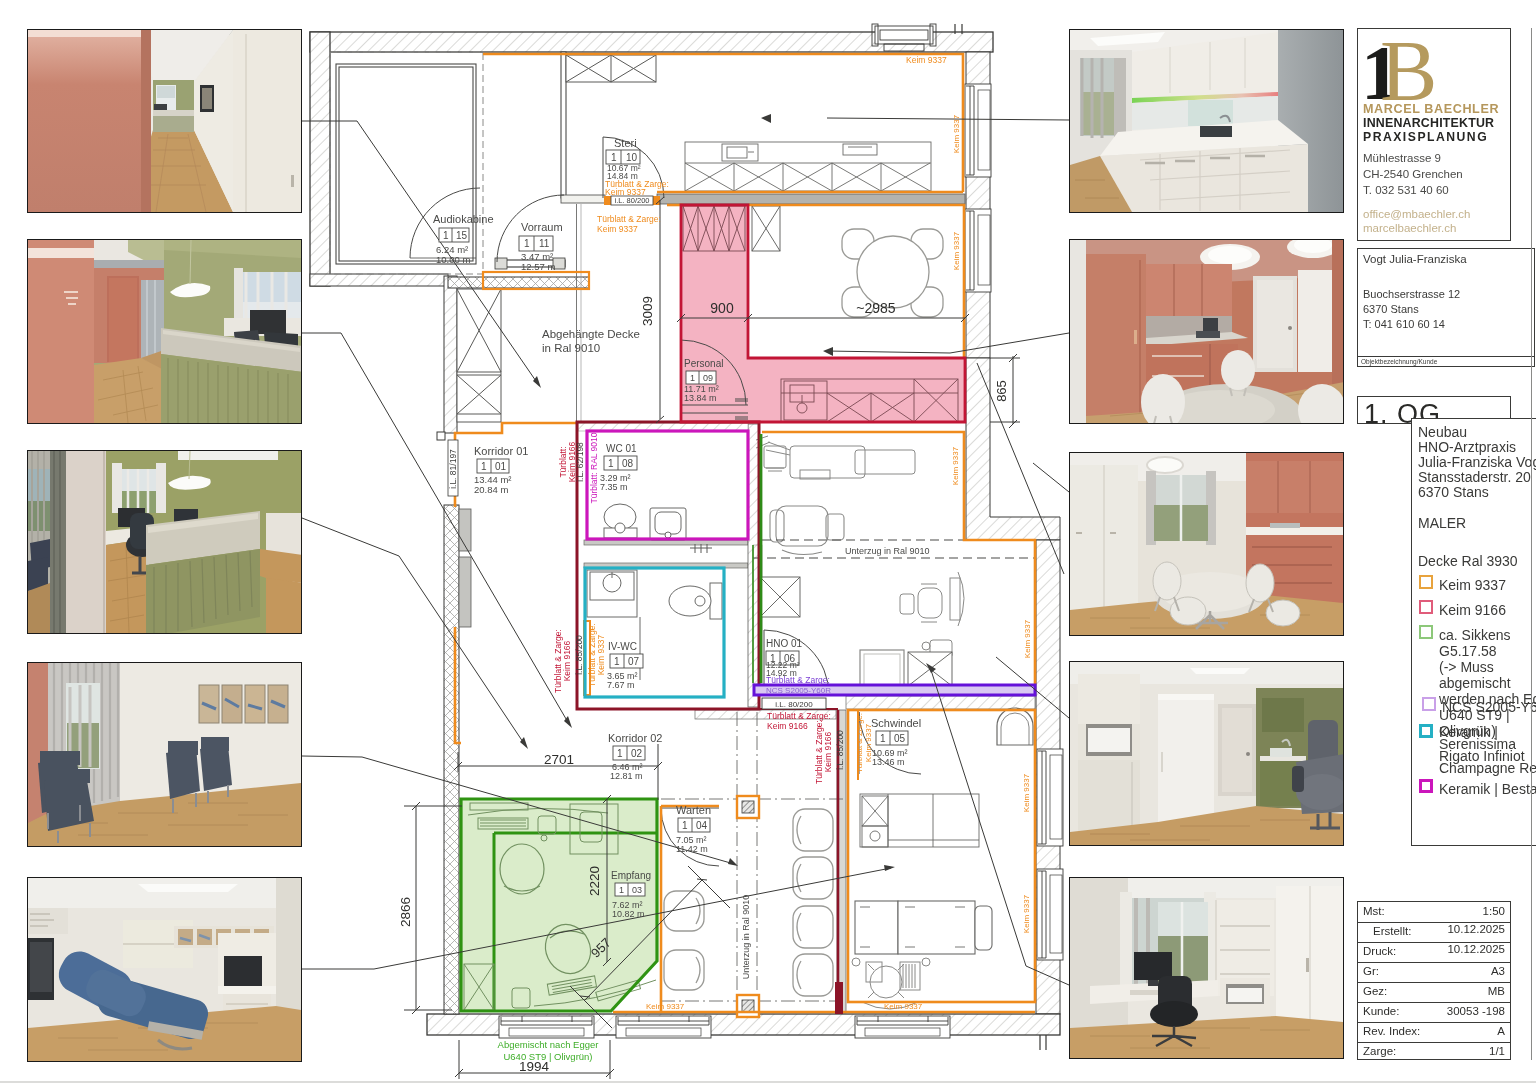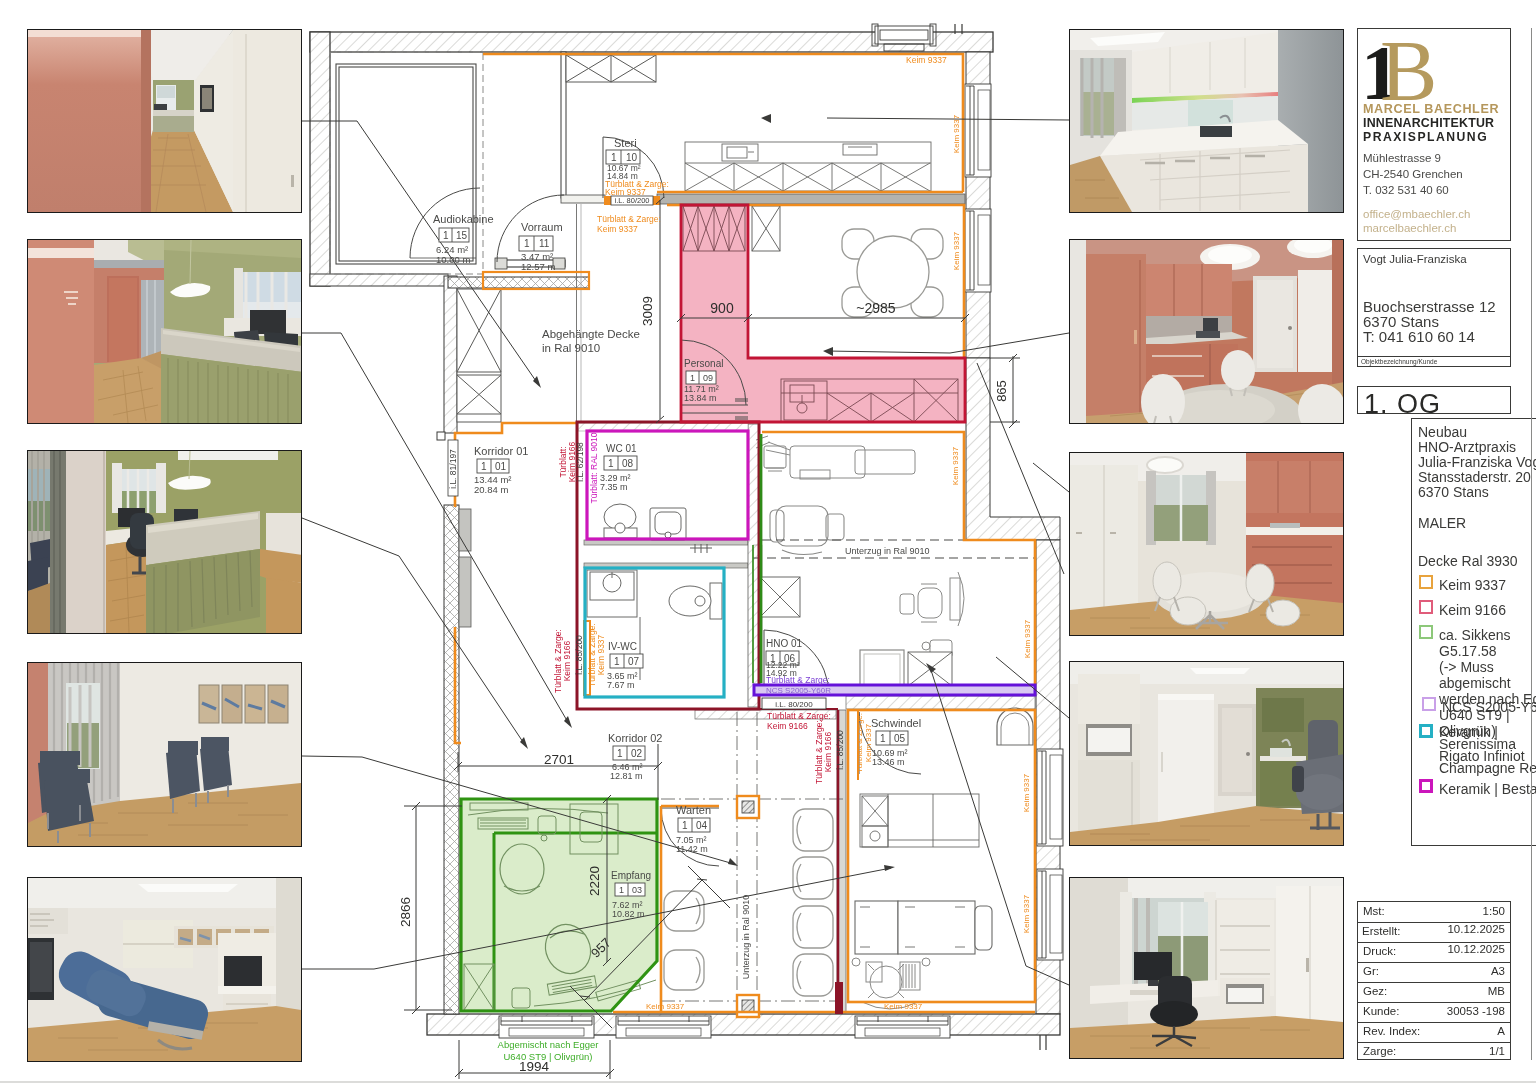--- a/index.html
+++ b/index.html
@@ -1140,27 +1140,27 @@
 <text x="5" y="149">CH-2540 Grenchen</text>
 <text x="5" y="165">T. 032 531 40 60</text>
 </g>
 <g font-family="Liberation Sans, sans-serif" font-size="11.5" fill="#c3b18b">
 <text x="5" y="189">office@mbaechler.ch</text>
 <text x="5" y="203">marcelbaechler.ch</text>
 </g>
 </svg>
 </div>
 
-<div class="tb" style="left:1357px;top:248px;width:154px;height:119px">
+<div class="tb" style="left:1357px;top:248px;width:178px;height:119px">
 <div style="position:absolute;left:5px;top:4px;font-size:11.5px;color:#3a3a38">Vogt Julia-Franziska</div>
-<div style="position:absolute;left:5px;top:50px;font-size:15px;color:#3a3a38;line-height:15px">Buochserstrasse 12<br>6370 Stans<br>T: 041 610 60 14</div>
+<div style="position:absolute;left:5px;top:38px;font-size:11px;color:#3a3a38;line-height:15px">Buochserstrasse 12<br>6370 Stans<br>T: 041 610 60 14</div>
 <div style="position:absolute;left:0;bottom:0;width:100%;border-top:1px solid #3a3a38;font-size:6.5px;color:#3a3a38;padding:1px 0 1px 3px">Objektbezeichnung/Kunde</div>
 </div>
 
-<div class="tb" style="left:1357px;top:386px;width:154px;height:28px">
+<div class="tb" style="left:1357px;top:396px;width:154px;height:28px">
 <div style="position:absolute;left:6px;top:2px;font-size:27px;color:#2a2a28;letter-spacing:1px">1. OG</div>
 </div>
 
 <div class="tb" style="left:1411px;top:418px;width:154px;height:428px;font-size:14px;color:#3a3a38">
 <div style="position:absolute;left:6px;top:6px;line-height:15px">Neubau<br>HNO-Arztpraxis<br>Julia-Franziska Vogt<br>Stansstaderstr. 20<br>6370 Stans</div>
 <div style="position:absolute;left:6px;top:96px">MALER</div>
 <div style="position:absolute;left:6px;top:134px">Decke Ral 3930</div>
 <div style="position:absolute;left:7px;top:156px;width:14px;height:14px;border:2px solid #e8a33d"></div>
 <div style="position:absolute;left:27px;top:158px">Keim 9337</div>
 <div style="position:absolute;left:7px;top:181px;width:14px;height:14px;border:2px solid #e05c7a"></div>
@@ -1172,21 +1172,21 @@
 <div style="position:absolute;left:7px;top:305px;width:14px;height:14px;border:3px solid #25b0c4"></div>
 <div style="position:absolute;left:27px;top:307px;line-height:12px">Keramik | Serenissima<br>Rigato Infiniot<br>Champagne Ret</div>
 <div style="position:absolute;left:7px;top:360px;width:14px;height:14px;border:3px solid #cb16bb"></div>
 <div style="position:absolute;left:27px;top:362px">Keramik | Bestand</div>
 </div>
 
 <div class="tb" style="left:1357px;top:901px;width:154px;height:159px;font-size:11.5px;color:#2e2e2c">
 <div style="position:absolute;left:5px;top:3px">Mst:</div>
     <div style="position:absolute;right:5px;top:3px">1:50</div>
 <div style="position:absolute;left:0;top:19.5px;width:100%;border-top:1px solid #3a3a38"></div>
-<div style="position:absolute;left:4px;top:23px">Erstellt:</div>
+<div style="position:absolute;left:15px;top:23px">Erstellt:</div>
     <div style="position:absolute;right:5px;top:21px">10.12.2025</div>
 <div style="position:absolute;left:0;top:39.5px;width:100%;border-top:1px solid #3a3a38"></div>
 <div style="position:absolute;left:5px;top:43px">Druck:</div>
     <div style="position:absolute;right:5px;top:41px">10.12.2025</div>
 <div style="position:absolute;left:0;top:59.5px;width:100%;border-top:1px solid #3a3a38"></div>
 <div style="position:absolute;left:5px;top:63px">Gr:</div>
     <div style="position:absolute;right:5px;top:63px">A3</div>
 <div style="position:absolute;left:0;top:79.5px;width:100%;border-top:1px solid #3a3a38"></div>
 <div style="position:absolute;left:5px;top:83px">Gez:</div>
     <div style="position:absolute;right:5px;top:83px">MB</div>

